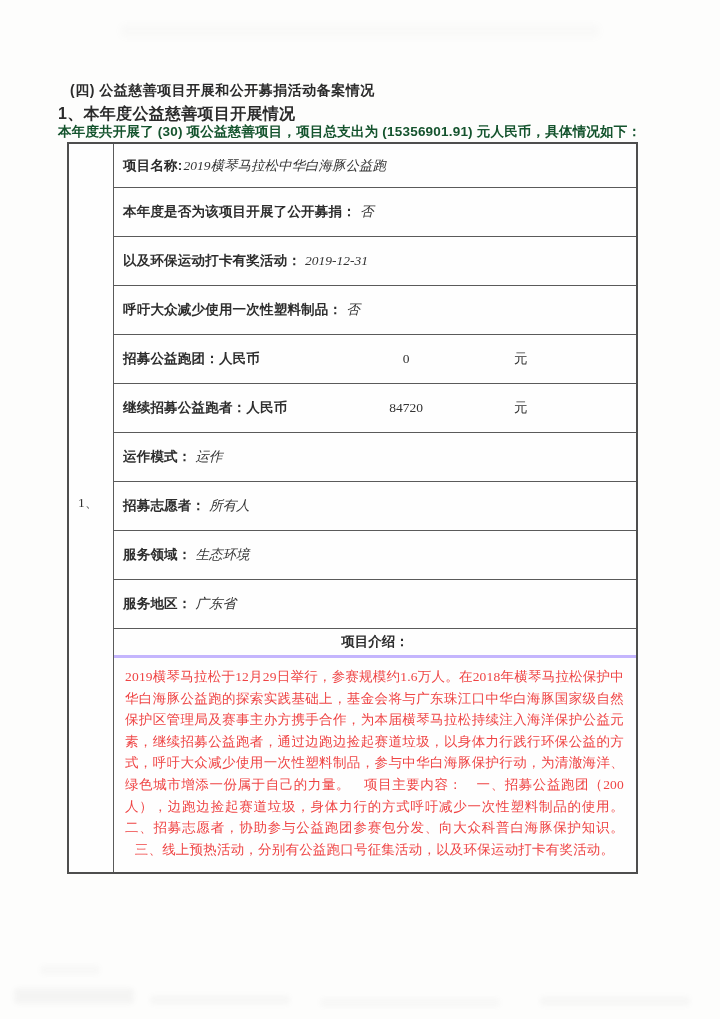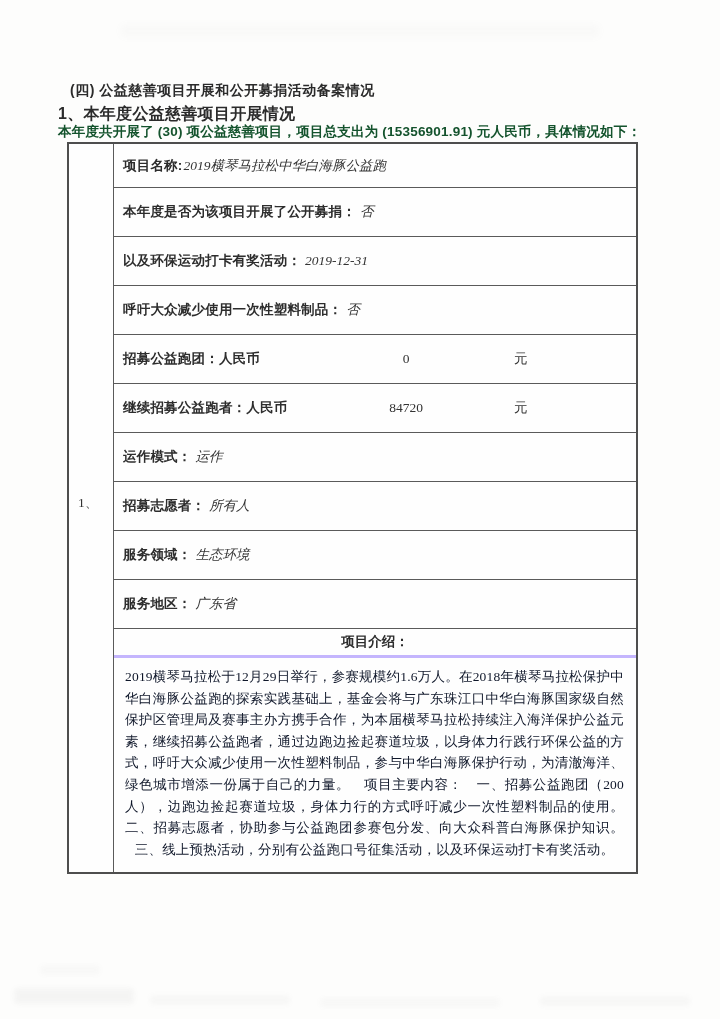--- a/index.html
+++ b/index.html
@@ -63,21 +63,21 @@
   }
   .intro-header{
     height:29px;border-bottom:3px solid #c4b5fd;box-sizing:border-box;
     display:flex;align-items:center;justify-content:center;
     font-size:13.5px;font-weight:bold;color:#2d2d2d;
   }
   .intro-body{
     flex:1;box-sizing:border-box;
     padding:8px 12px 0 11px;
     font-family:"Liberation Serif", serif;
-    font-size:13.5px;line-height:21.6px;color:#0f172a;
+    font-size:13.5px;line-height:21.6px;color:#ef4444;
     text-align:justify;text-align-last:center;
     letter-spacing:0.2px;
   }
   .smudge{position:absolute;background:#8f8f8f;filter:blur(2.5px);border-radius:4px;}
   .sm1{left:14px;top:988px;width:120px;height:16px;opacity:0.07;}
   .sm2{left:150px;top:995px;width:140px;height:10px;opacity:0.05;}
   .sm3{left:320px;top:998px;width:180px;height:9px;opacity:0.045;}
   .sm4{left:540px;top:996px;width:150px;height:10px;opacity:0.05;}
   .sm5{left:40px;top:965px;width:60px;height:10px;opacity:0.04;}
 </style>

